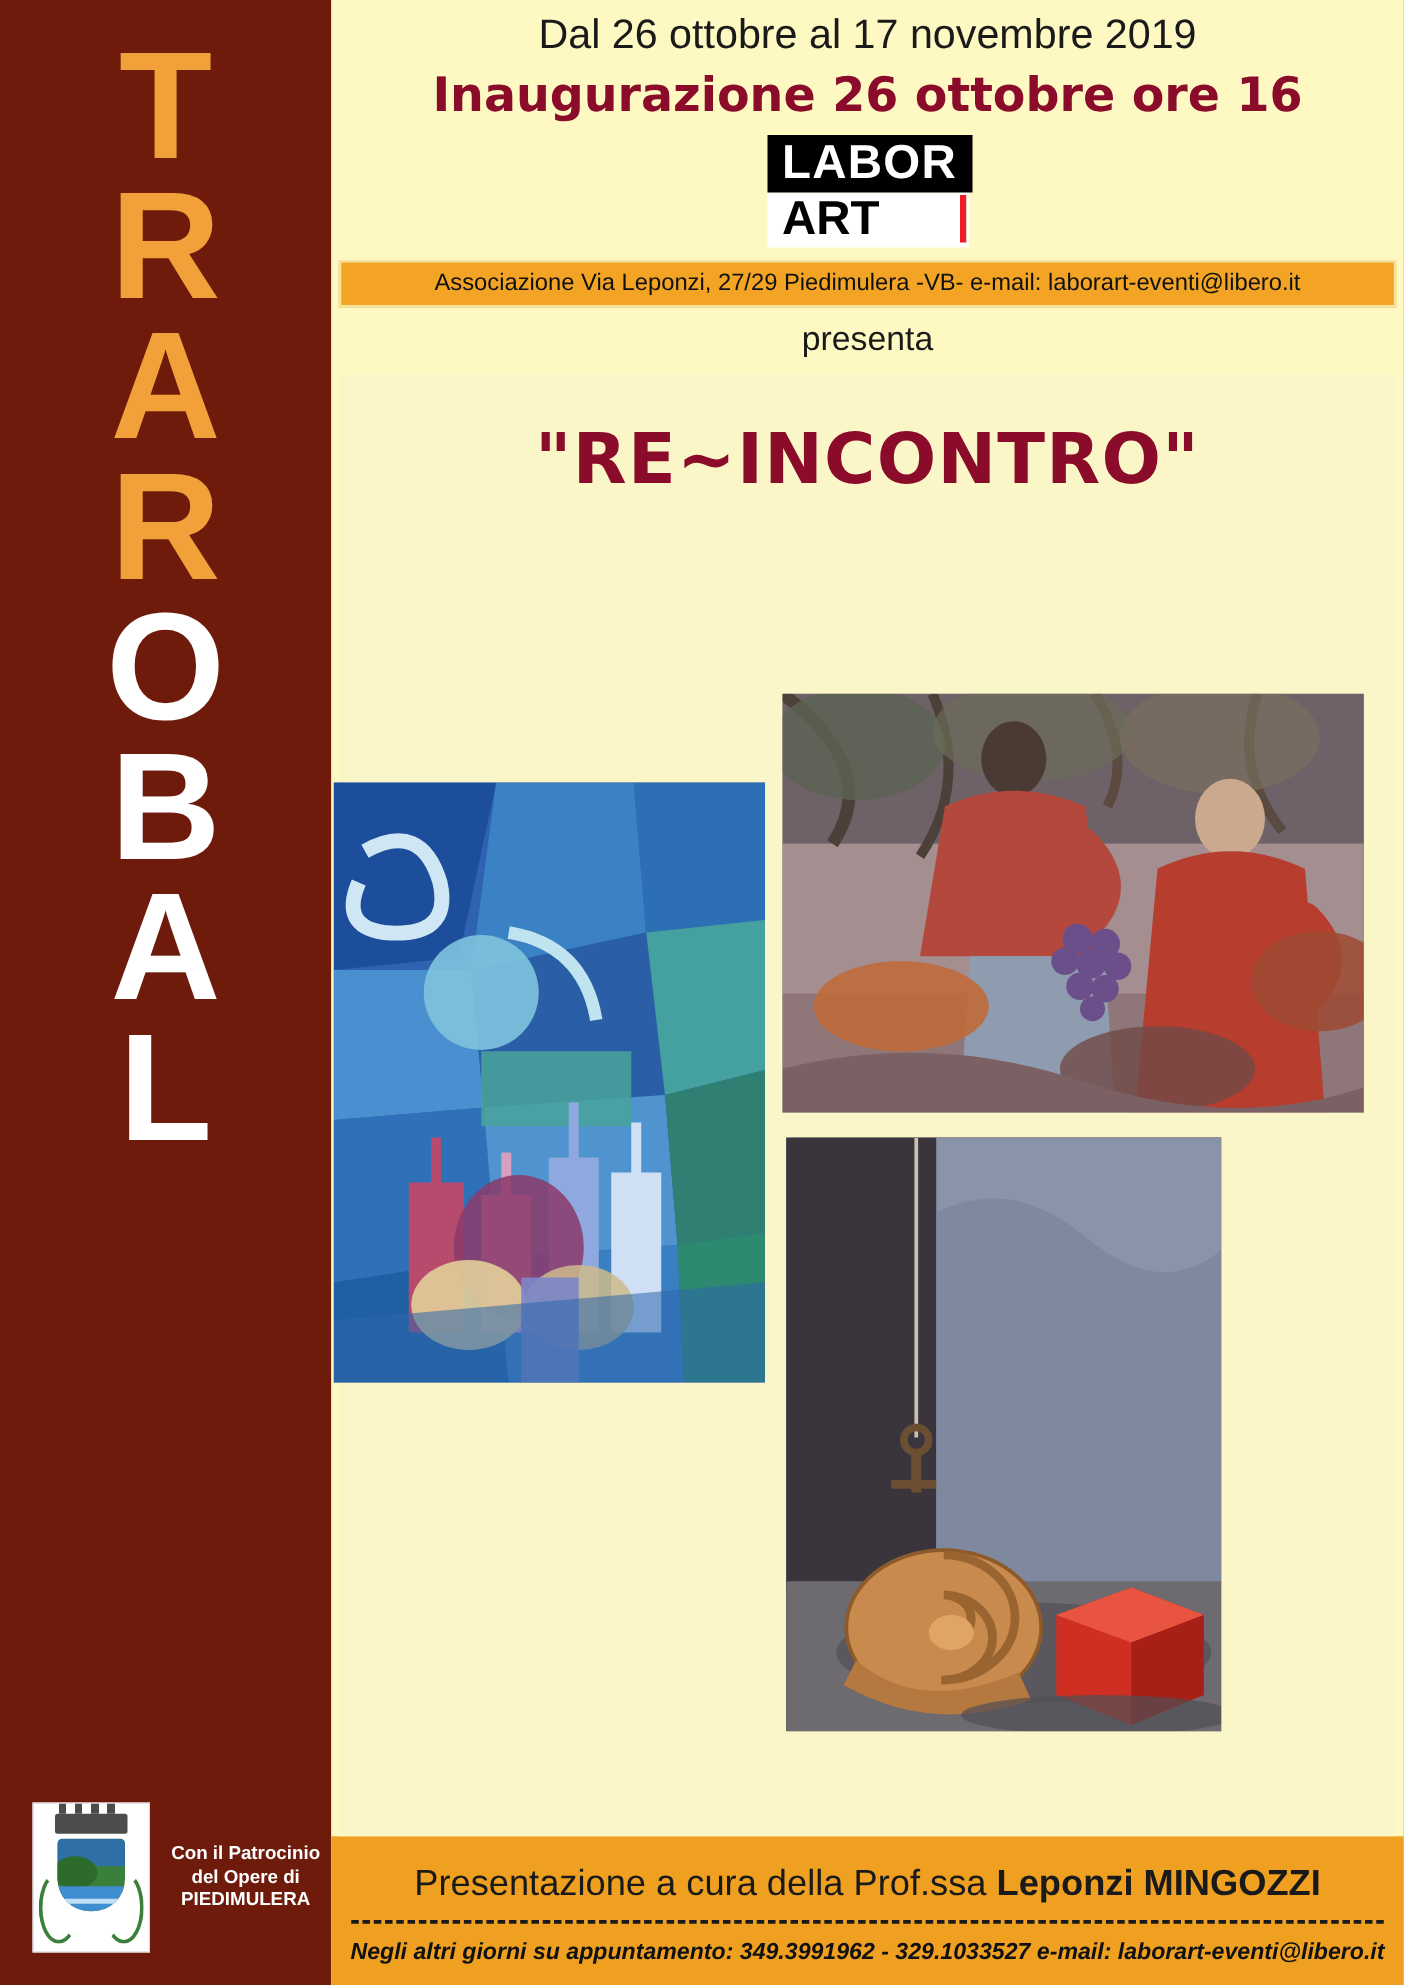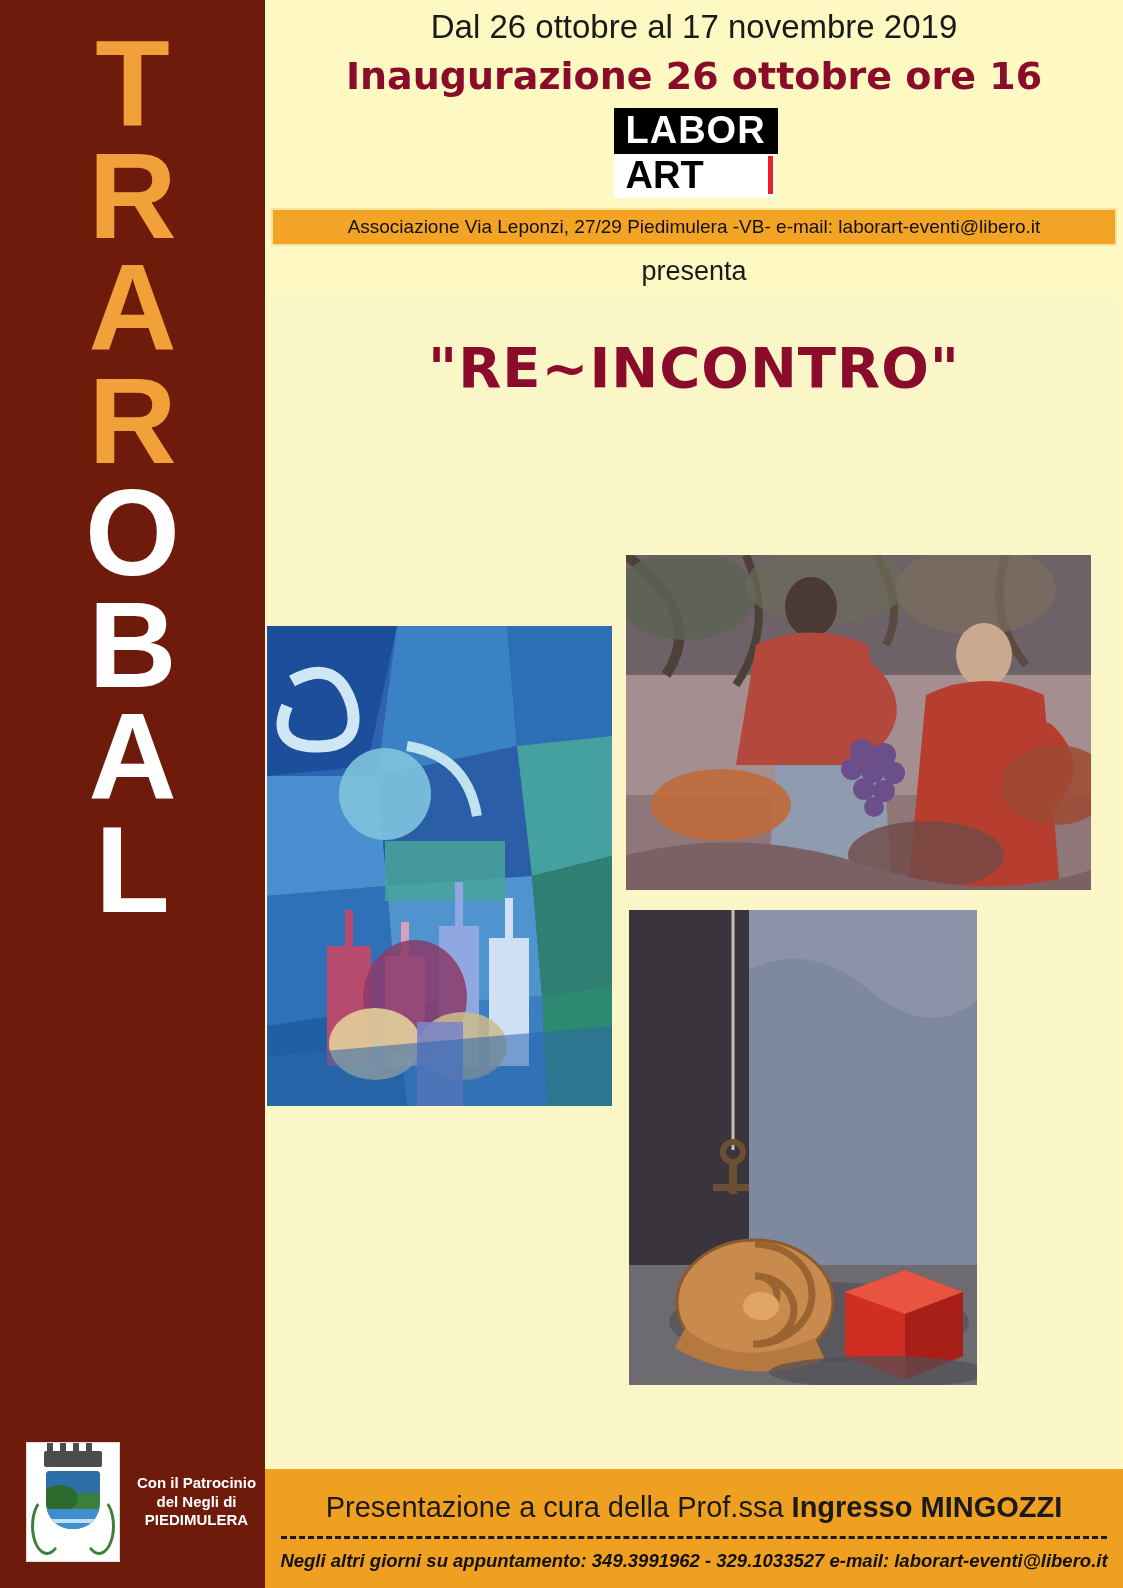--- a/index.html
+++ b/index.html
@@ -173,21 +173,21 @@
           <div class="sky"></div>
           <div class="hill"></div>
           <div class="water"></div>
           <div class="wave"></div>
         </div>
         <div class="laurelL"></div>
         <div class="laurelR"></div>
       </div>
       <div class="patroc">
         <div>Con il Patrocinio</div>
-        <div>del Negli di</div>
+        <div>del Opere di</div>
         <div>PIEDIMULERA</div>
       </div>
     </div>
   </div>
 
   <div class="main">
 
     <div class="dates">Dal 26 ottobre al 17 novembre 2019</div>
     <div class="inaug">Inaugurazione 26 ottobre ore 16</div>
 
@@ -323,21 +323,21 @@
             <ellipse cx="250" cy="462" rx="110" ry="16" fill="#504e55" opacity="0.7"></ellipse>
           </svg>
         </div>
 
 
       </div>
     </div>
 
     <div class="footer">
       <div class="presentazione">
-        <span>Presentazione a cura della Prof.ssa </span><b>Ingresso MINGOZZI</b>
+        <span>Presentazione a cura della Prof.ssa </span><b>Leponzi MINGOZZI</b>
       </div>
       <div class="dash"></div>
       <div class="info">
         <div>Negli altri giorni su appuntamento: 349.3991962 - 329.1033527  e-mail: laborart-eventi@libero.it</div>
       </div>
     </div>
 
   </div>
 </div>
 

